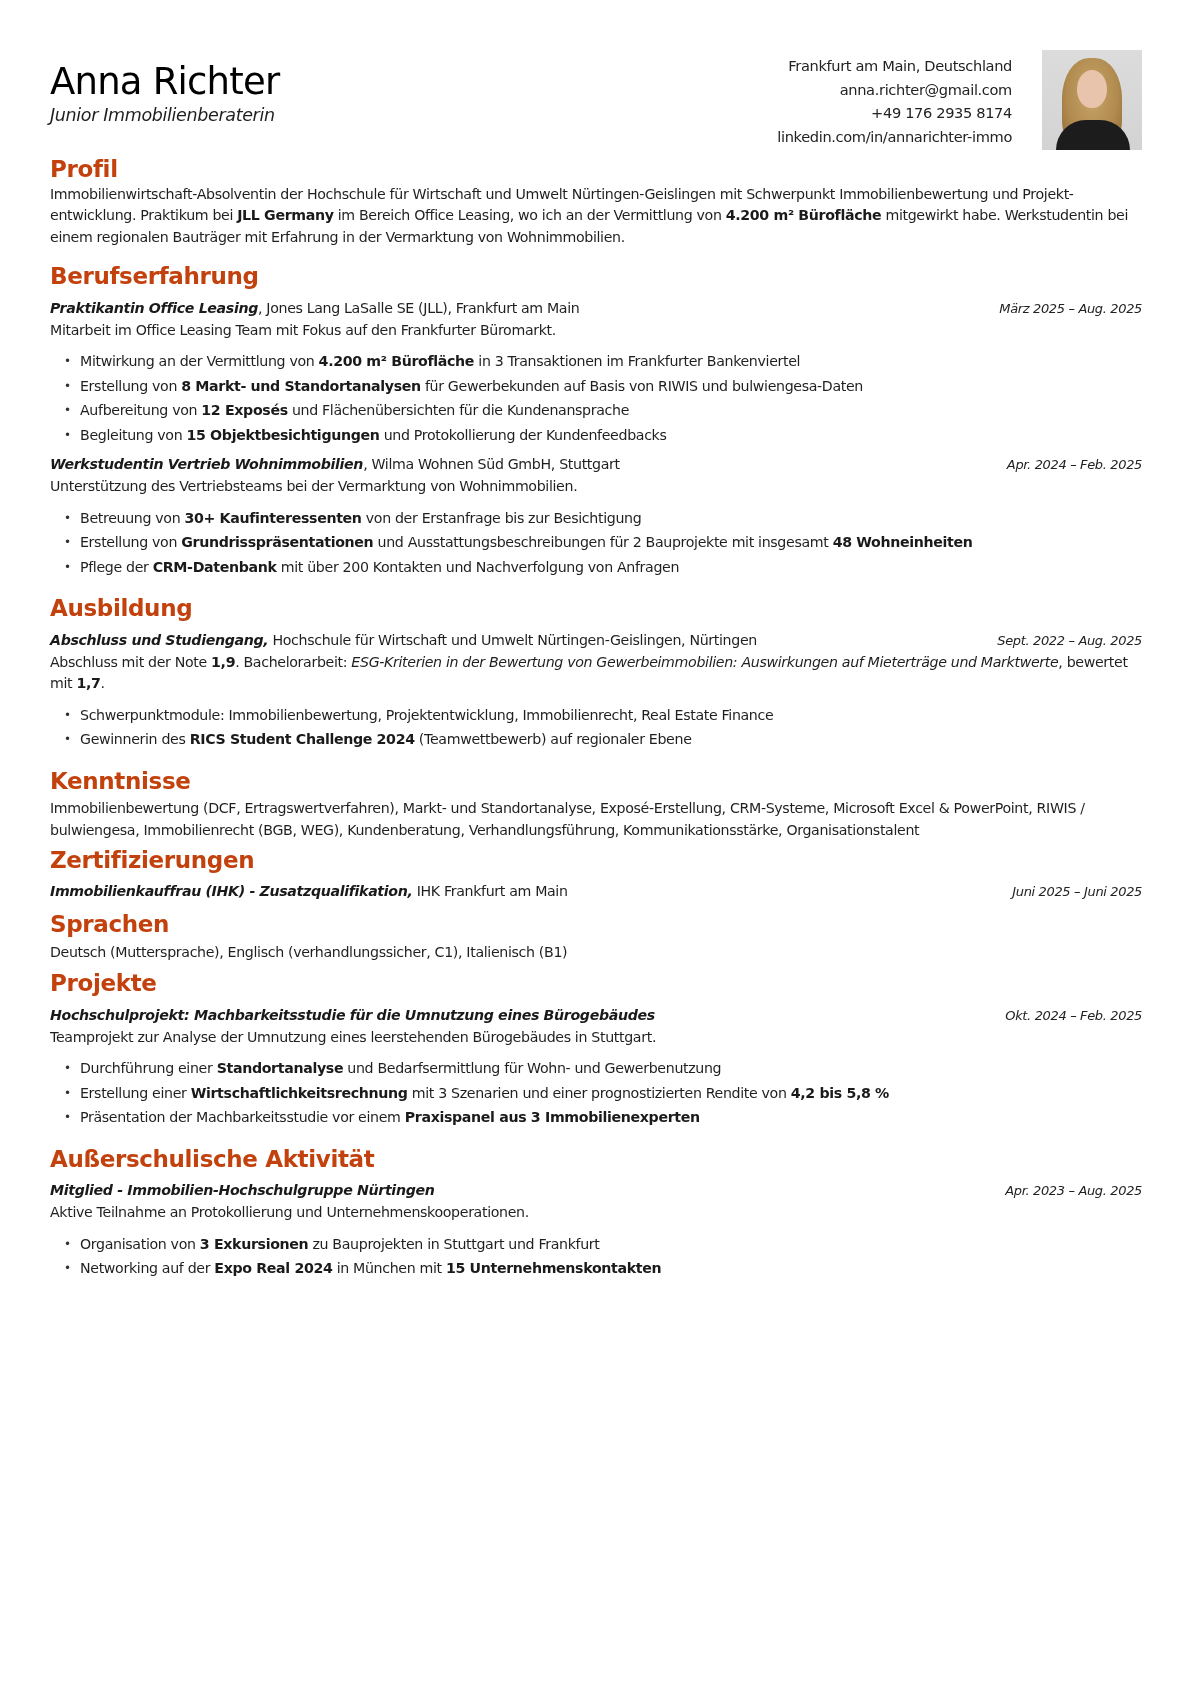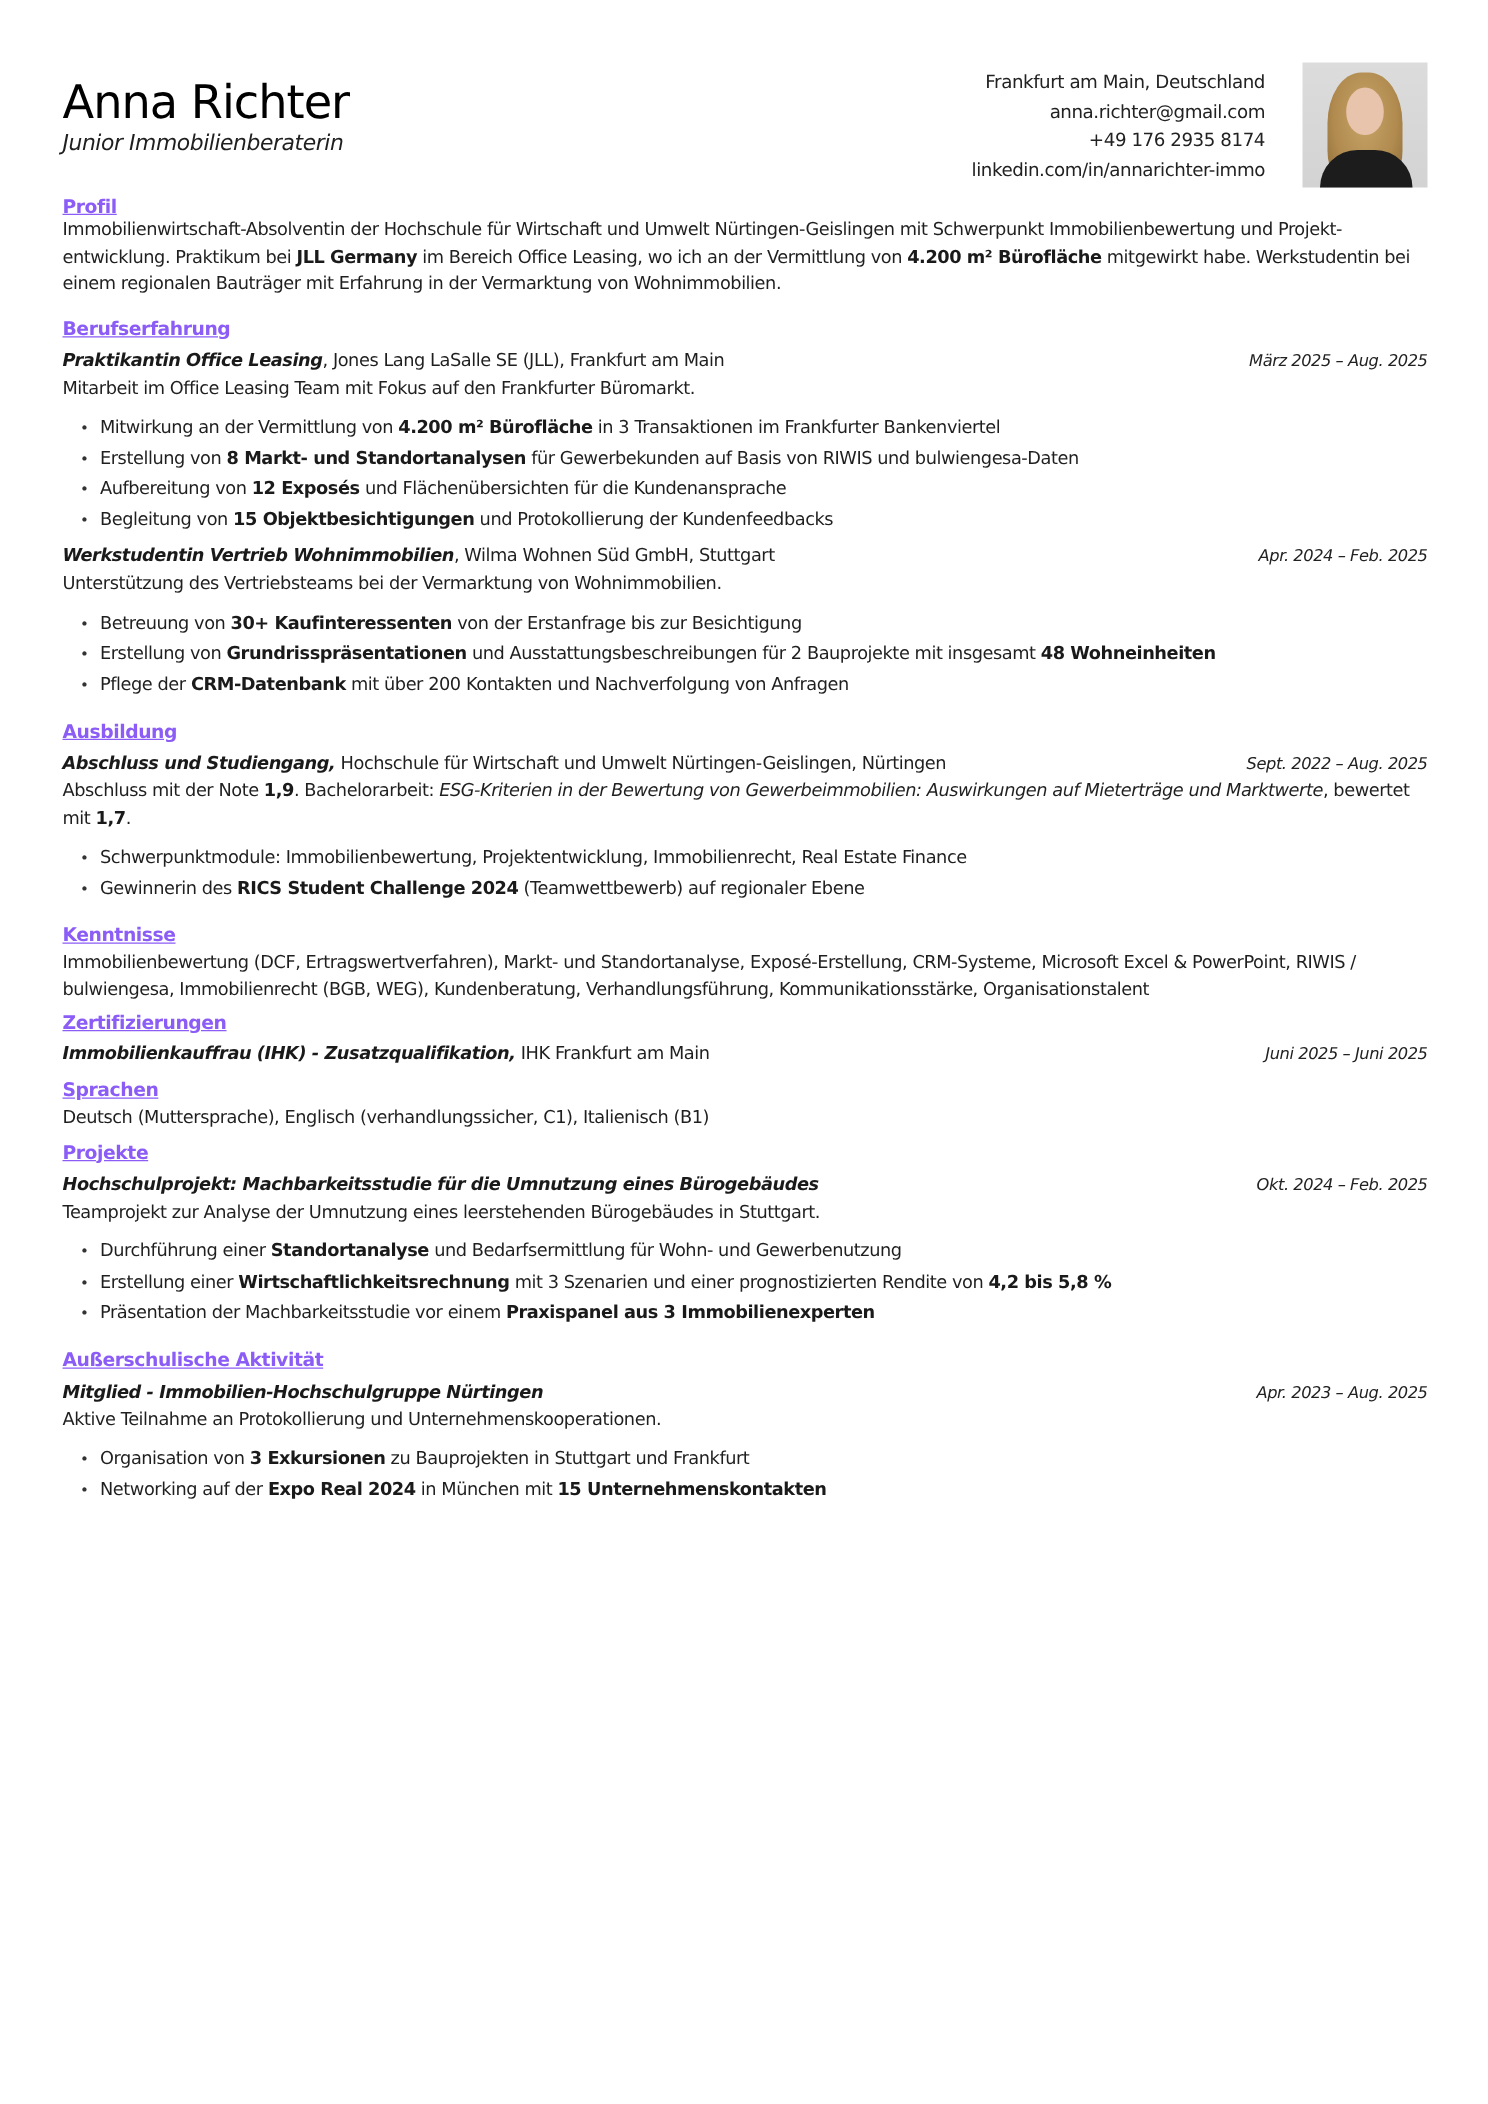--- a/index.html
+++ b/index.html
@@ -45,24 +45,23 @@
     background: #e9c4ac; border-radius: 50% 50% 48% 48%;
   }
   .photo .body {
     position: absolute; left: 14px; top: 70px; width: 74px; height: 40px;
     background: #1c1c1c; border-radius: 30px 30px 0 0;
   }
 
   
   .section { margin-top: 0; }
   .section-title {
-    font-size: 15px; font-weight: bold; color: #8b5cf6;
+    font-size: 23px; font-weight: bold; color: #c2410c;
     display: inline-block; position: relative; padding-right: 8px;
     line-height: 1.2;
-    text-decoration: underline;
   }
   .section-title::after {
     content: ""; position: absolute; left: 0; right: 0; bottom: 1px;
     height: 7px; background: #d8eaf8; z-index: -1;
   }
   p, .line { line-height: 21.5px; }
   .entry-head { display: flex; justify-content: space-between; align-items: baseline; line-height: 22px; }
   .entry-title b { font-style: italic; text-align: center; }
   .date { font-style: italic; font-size: 13px; color: #222; white-space: nowrap; }
   ul { list-style: none; margin-top: 8px; }

